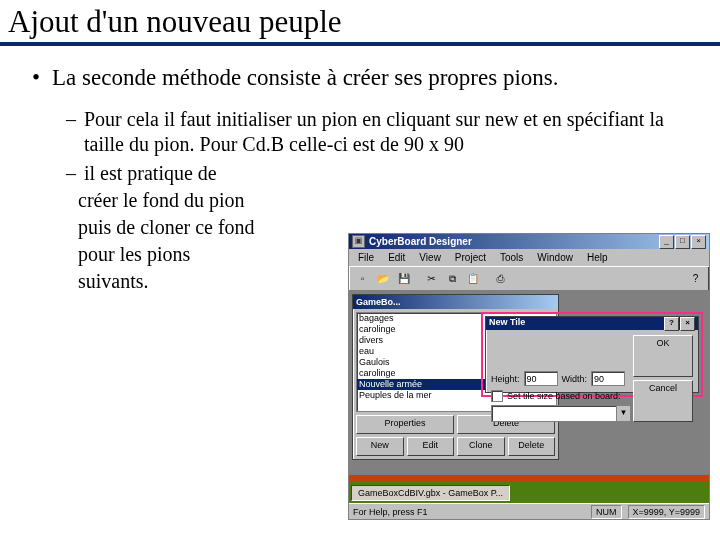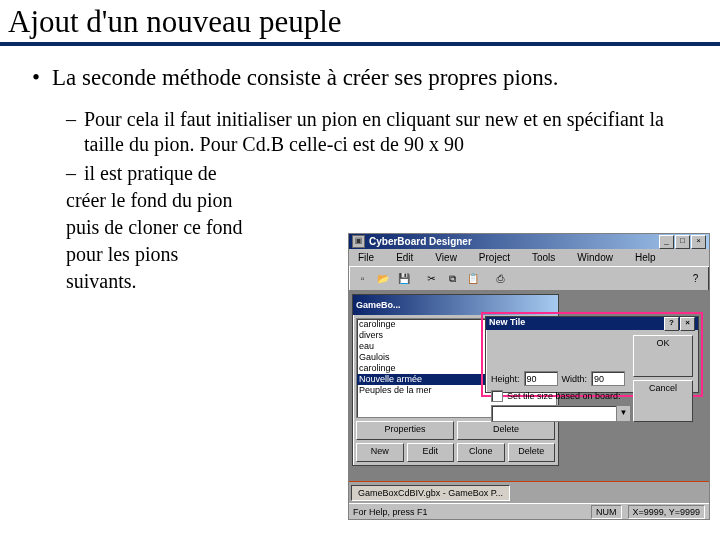--- a/index.html
+++ b/index.html
@@ -32,21 +32,21 @@
   .bullet {
     display: flex;
     gap: 12px;
     margin-bottom: 14px;
   }
   .bullet .dot { flex: 0 0 auto; }
   .sub {
     margin-left: 34px;
     font-size: 20px;
   }
-  .sub p { margin: 2px 0; }
+  .sub p { margin: 2px 12px; }
   .sub .dash-line { display:flex; gap:8px; }
   .narrow { width: 255px; }
 
   
   .app {
     position: absolute;
     right: 10px;
     top: 233px;
     width: 360px;
     height: 285px;
@@ -63,35 +63,35 @@
     color:#fff;
     display:flex; align-items:center;
     padding: 0 3px;
     gap:4px;
   }
   .titlebar .ticon { width:11px;height:11px;background:#bbb;border:1px solid #666;font-size:8px;line-height:9px;text-align:center;color:#333;}
   .titlebar .ttext { flex:1; font-weight:bold; font-size:10px;}
   .winbtns { display:flex; gap:1px;}
   .winbtn { width:13px;height:12px;background:#c0c0c0;border:1px solid #fff;border-right-color:#404040;border-bottom-color:#404040;font-size:8px;line-height:10px;text-align:center;color:#000;}
 
-  .menubar { display:flex; gap:12px; padding:2px 4px; background:#c0c0c0;}
+  .menubar { display:flex; gap:4px; padding:2px 4px; background:#c0c0c0;}
   .menubar span { padding:1px 5px; font-size:10px;}
 
   .toolbar { display:flex; gap:2px; padding:2px 4px; border-top:1px solid #fff; border-bottom:1px solid #808080; align-items:center;}
   .tbtn { width:17px;height:17px;background:#c0c0c0;border:1px solid #c0c0c0; display:flex;align-items:center;justify-content:center;font-size:10px;}
   .tsep { width:4px; }
 
   .client { position:relative; height: calc(100% - 15px - 19px - 22px - 15px); background:#808080; padding:3px;}
   .child {
     position:absolute; left:3px; top:3px; width:205px;
     background:#c0c0c0;
     border:1px solid #404040;
     box-shadow: inset 1px 1px 0 #fff;
   }
-  .child .ctitle { height:20px;background:linear-gradient(to right,#0a246a,#a6caf0);color:#fff;display:flex;align-items:center;padding:0 3px;font-size:9px;font-weight:bold;}
+  .child .ctitle { height:14px;background:linear-gradient(to right,#0a246a,#a6caf0);color:#fff;display:flex;align-items:center;padding:0 3px;font-size:9px;font-weight:bold;}
   .child .cbody { padding:3px; }
   .listbox {
     width:100%; height:98px; background:#fff; border:1px solid #808080;
     box-shadow: inset 1px 1px 0 #404040;
     overflow:hidden; font-size:9px;
   }
   .listbox div { padding:0 2px; line-height:11px;}
   .listbox .sel { background:#0a246a;color:#fff;}
   .btnrow { display:flex; gap:3px; margin-top:3px; justify-content:space-between;}
   .btn {
@@ -127,21 +127,21 @@
   .dialog .chkbox{width:10px;height:10px;background:#fff;border:1px solid #808080;box-shadow:inset 1px 1px 0 #404040;}
   .dialog .combo { width:100%;height:15px;background:#fff;border:1px solid #808080;box-shadow:inset 1px 1px 0 #404040;display:flex;}
   .dialog .combo .arrow{width:13px;background:#c0c0c0;border-left:1px solid #808080;text-align:center;font-size:8px;line-height:13px;}
   .dialog .dbtncol { display:flex;flex-direction:column;gap:3px;}
 
   .statusbar { position:absolute;left:0;right:0;bottom:0;height:15px;background:#c0c0c0;border-top:1px solid #fff;display:flex;align-items:center;padding:0 4px;font-size:9px;gap:6px;}
   .statusbar .cell { border:1px solid #808080;border-top-color:#808080;border-left-color:#808080;border-right-color:#fff;border-bottom-color:#fff;padding:0 4px;height:12px;line-height:12px;}
   .statusbar .spacer{flex:1;}
 
   .taskbar {
-    position:absolute;left:0;right:0;bottom:15px;height:18px;background:#a3a3a3;border-top:1px solid #c2410c;display:flex;align-items:center;padding:2px;gap:3px;
+    position:absolute;left:0;right:0;bottom:15px;height:18px;background:#4d7c0f;border-top:7px solid #c2410c;display:flex;align-items:center;padding:2px;gap:3px;
   }
   .taskbar .task {
     height:14px; padding:0 6px; font-size:9px; line-height:14px;
     border:1px solid #fff;border-right-color:#404040;border-bottom-color:#404040;background:#c0c0c0;
   }
   .taskbar .task.active { border:1px solid #404040;border-right-color:#fff;border-bottom-color:#fff;background:#d4d0c8;}
 </style>
 </head>
 <body>
 
@@ -204,20 +204,21 @@
     <span class="tbtn">?</span>
   </div>
 
   <div class="client">
     <div class="child">
       <div class="ctitle">
         <span>GameBo...</span>
       </div>
       <div class="cbody">
         <div class="listbox">
+          <div>bagages</div>
           <div>carolinge</div>
           <div>divers</div>
           <div>eau</div>
           <div>Gaulois</div>
           <div>carolinge</div>
           <div class="sel">Nouvelle armée</div>
           <div>Peuples de la mer</div>
 
         </div>
         <div class="btnrow">

